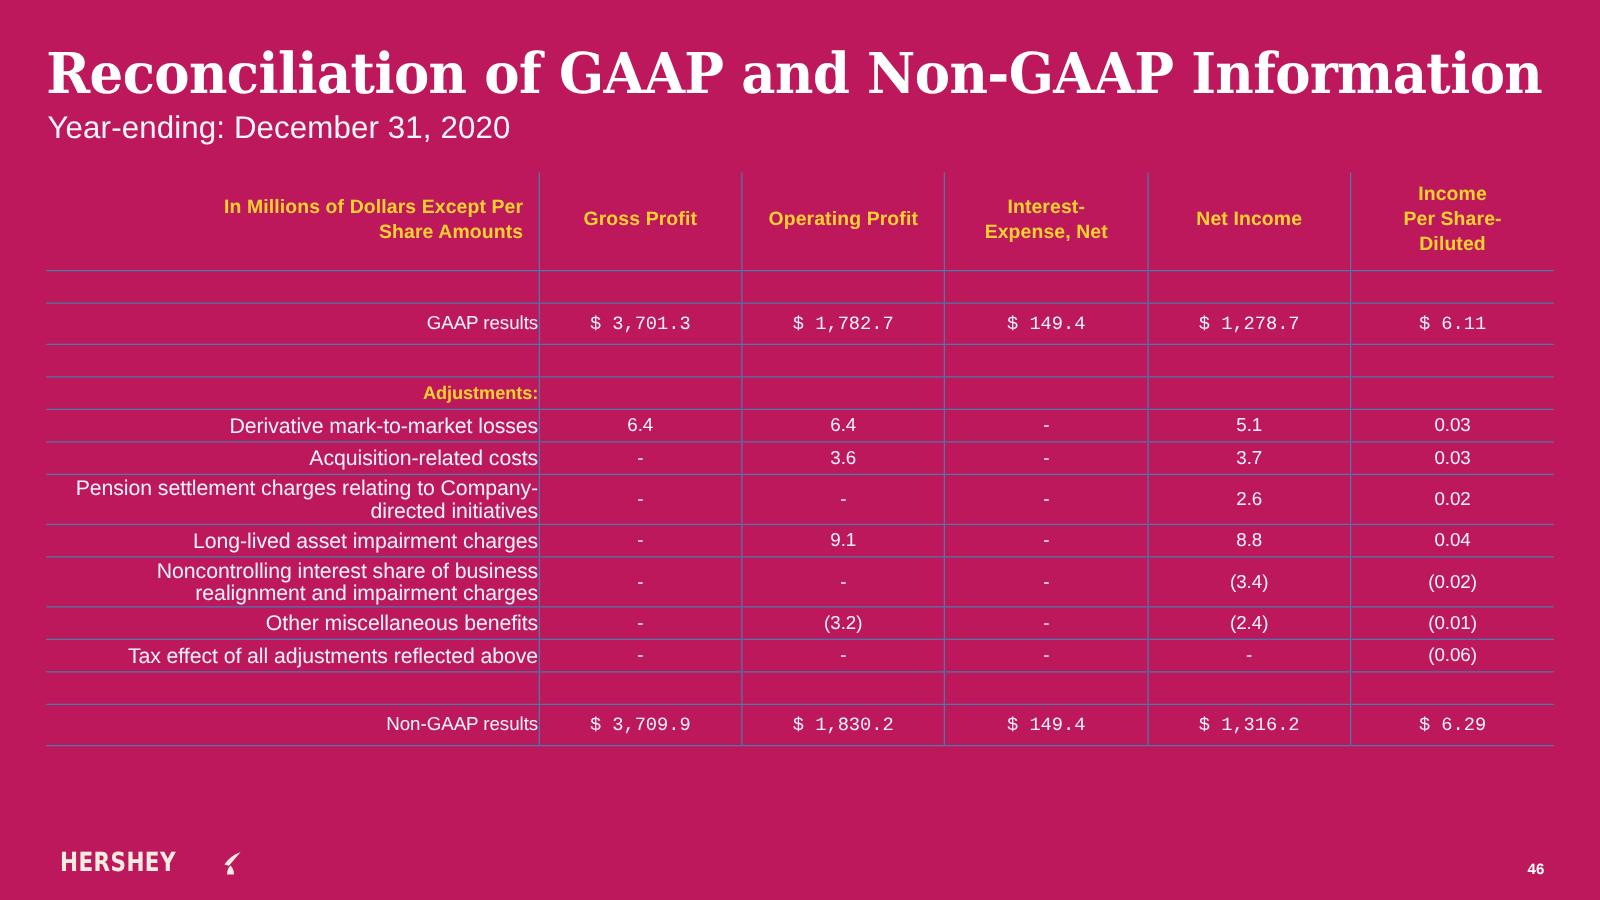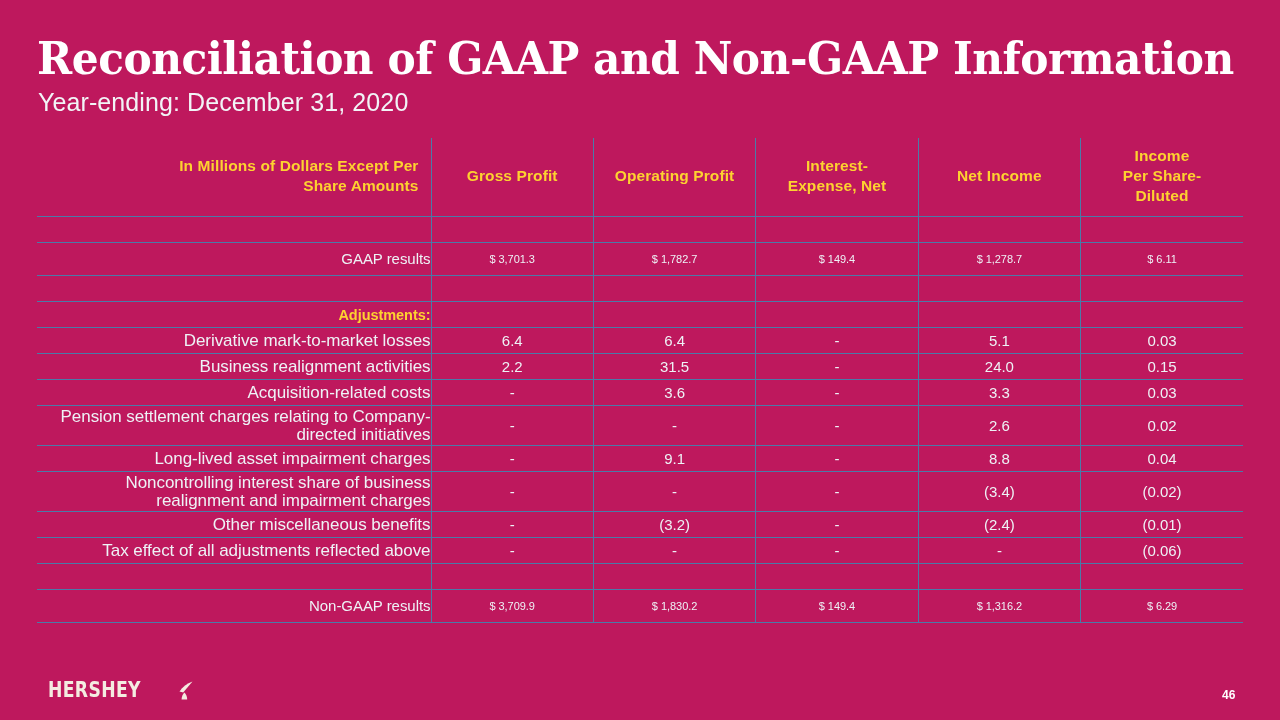--- a/index.html
+++ b/index.html
@@ -107,21 +107,22 @@
   tr.r-data td { height: 26px; }
   tr.r-tall td { height: 40px; }
   tr.r-total td { height: 33px; }
 
   td.lbl.gold {
     color: #fdd230;
     font-weight: 700;
     font-size: 14.5px;
   }
   td.big {
-    font-size: 11px;
+    font-size: 15px;
+    font-family: Liberation Mono, monospace;
   }
   tr.r-total td.lbl { font-size: 15px; }
 
   
   .logo {
     position: absolute;
     left: 48px;
     top: 680px;
     display: flex;
     align-items: flex-start;
@@ -232,33 +233,25 @@
           </tr>
           <tr class="r-data">
             <td class="lbl">Derivative mark-to-market losses</td>
             <td class="num">6.4</td>
             <td class="num">6.4</td>
             <td class="num">-</td>
             <td class="num">5.1</td>
             <td class="num">0.03</td>
           </tr>
           <tr class="r-data">
-            <td class="lbl">Business realignment activities</td>
-            <td class="num">2.2</td>
-            <td class="num">31.5</td>
-            <td class="num">-</td>
-            <td class="num">24.0</td>
-            <td class="num">0.15</td>
-          </tr>
-          <tr class="r-data">
             <td class="lbl">Acquisition-related costs</td>
             <td class="num">-</td>
             <td class="num">3.6</td>
             <td class="num">-</td>
-            <td class="num">3.3</td>
+            <td class="num">3.7</td>
             <td class="num">0.03</td>
           </tr>
           <tr class="r-tall">
             <td class="lbl">Pension settlement charges relating to Company-directed initiatives</td>
             <td class="num">-</td>
             <td class="num">-</td>
             <td class="num">-</td>
             <td class="num">2.6</td>
             <td class="num">0.02</td>
           </tr>

